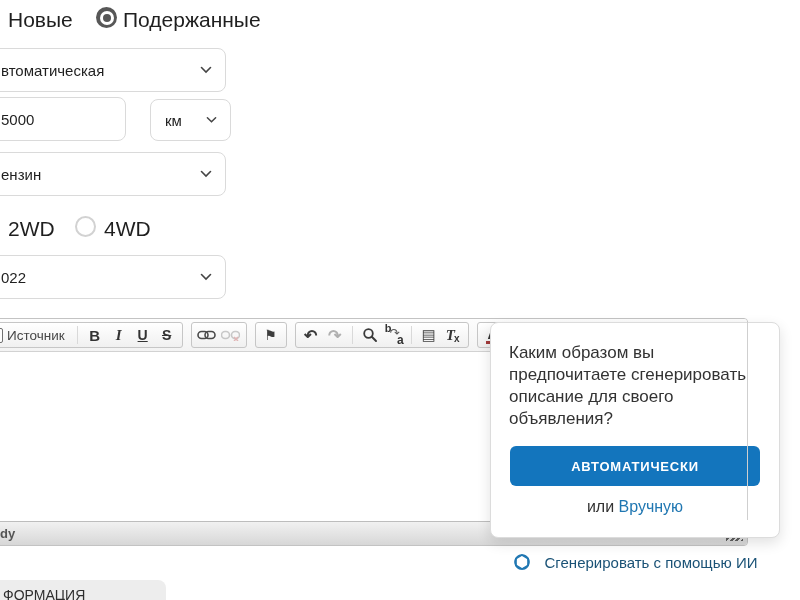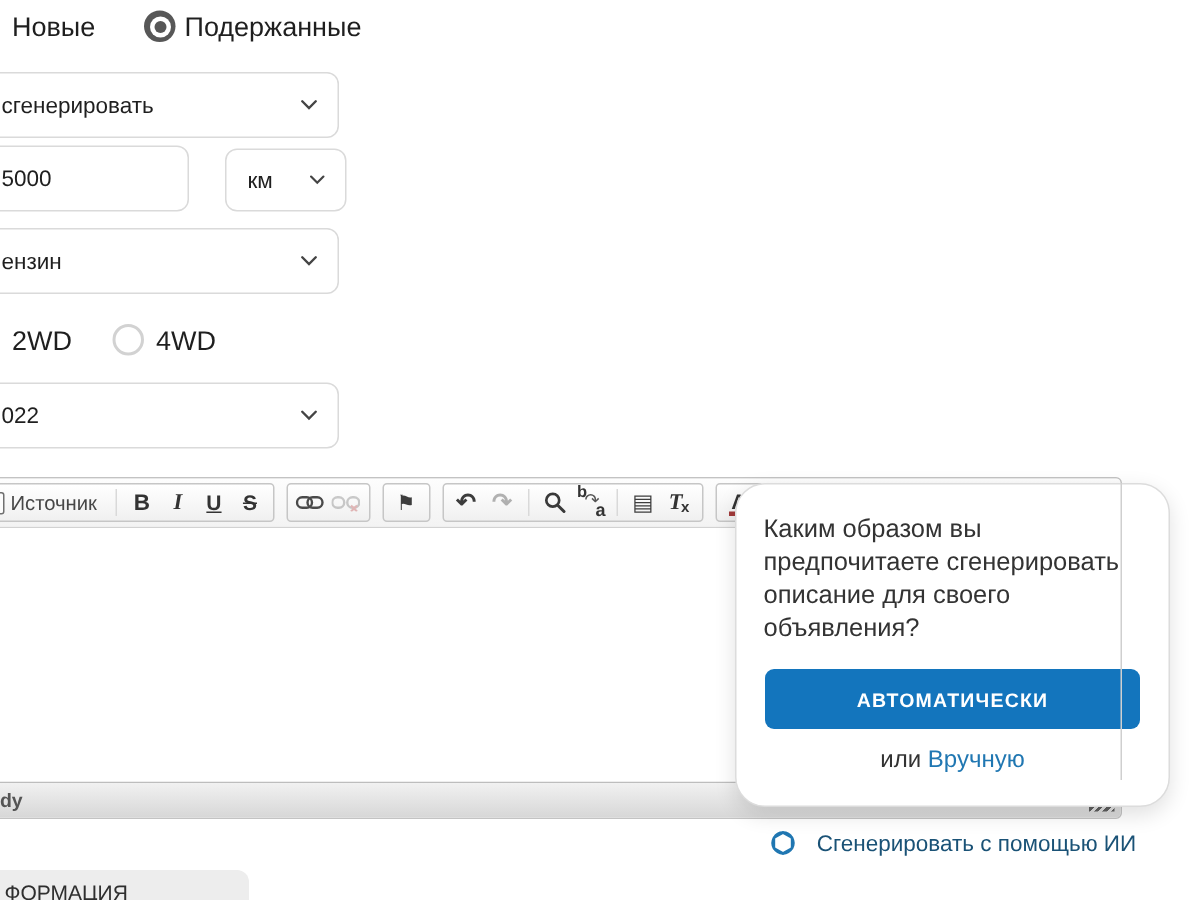--- a/index.html
+++ b/index.html
@@ -1,20 +1,20 @@
 <!DOCTYPE html>
 <html><head>
 <meta charset="utf-8">
 <style>
   * { margin:0; padding:0; box-sizing:border-box; }
   html,body { width:800px; height:600px; }
   body { font-family:"Liberation Sans", sans-serif; background:#fff; }
   #screen { position:relative; width:800px; height:600px; overflow:hidden; background:#fff; }
 
-  .label { position:absolute; font-size:18px; color:#1f1f1f; }
+  .label { position:absolute; font-size:21px; color:#1f1f1f; }
 
   
   .radio-on { position:absolute; width:21px; height:21px; border-radius:50%;
     background:#575757; display:flex; align-items:center; justify-content:center; }
   .radio-on .ring { width:14px; height:14px; border-radius:50%; background:#fff;
     display:flex; align-items:center; justify-content:center; }
   .radio-on .dot { width:8px; height:8px; border-radius:50%; background:#575757; }
   .radio-off { position:absolute; width:21px; height:21px; border-radius:50%;
     background:#fff; border:2px solid #d2d2d2; }
 
@@ -60,21 +60,21 @@
   #ed-bar { position:absolute; left:0; bottom:0; width:100%; height:24px;
     background:linear-gradient(#f1f1f1,#d7d7d7); border-top:1px solid #bdbdbd;
     border-radius:0 0 3px 3px; display:flex; align-items:center;
     font-size:13px; font-weight:bold; color:#555; padding-left:3px; }
   #grip { position:absolute; right:4px; bottom:4px; width:17px; height:8px;
     background:repeating-linear-gradient(135deg,#5f5f5f 0 2px,transparent 2px 4px); }
   #edge-line { position:absolute; left:747px; top:322px; width:1px; height:198px; background:#cfcfcf; z-index:30; }
 
   
   #popup { position:absolute; left:490px; top:322px; width:290px; height:216px;
-    background:#fff; border:1px solid #dcdcdc; border-radius:20px;
+    background:#fff; border:1px solid #dcdcdc; border-radius:8px;
     box-shadow:0 5px 14px rgba(0,0,0,.12); z-index:10; padding:19px 18px 0; }
   .q-line { font-size:17px; line-height:22px; color:#333; }
   #auto-btn { display:block; margin:16px auto 0; width:250px; height:40px;
     background:#1375bd; color:#fff; border:none; border-radius:6px;
     font-family:"Liberation Sans",sans-serif; font-size:13px; font-weight:bold;
     letter-spacing:.8px; cursor:pointer; }
   #or-row { margin-top:12px; text-align:center; font-size:16px; color:#333; }
   #or-row .lnk { color:#2077b2; cursor:pointer; }
 
   
@@ -94,21 +94,21 @@
 
   <span class="label" style="left:8px; top:8px;">Новые</span>
   <span class="radio-on" style="left:96px; top:7px;">
     <span class="ring">
       <span class="dot"></span>
     </span>
   </span>
   <span class="label" style="left:123px; top:8px;">Подержанные</span>
 
   <div class="sel" style="left:-16px; top:48px; width:242px; height:44px;">
-    <span>сгенерировать</span>
+    <span>втоматическая</span>
     <svg class="chev" width="12" height="8" viewBox="0 0 12 8">
       <polyline points="1.5,1.5 6,6 10.5,1.5" fill="none" stroke="#444" stroke-width="1.6" stroke-linecap="round"></polyline>
     </svg>
   </div>
 
   <input class="txt" style="left: -16px; top: 97px; width: 142px; height: 44px;" value="5000">
   <div class="sel" style="left:150px; top:99px; width:81px; height:42px; padding-left:14px;">
     <span>км</span>
     <svg class="chev" width="11" height="8" viewBox="0 0 12 8">
       <polyline points="1.5,1.5 6,6 10.5,1.5" fill="none" stroke="#444" stroke-width="1.6" stroke-linecap="round"></polyline>

